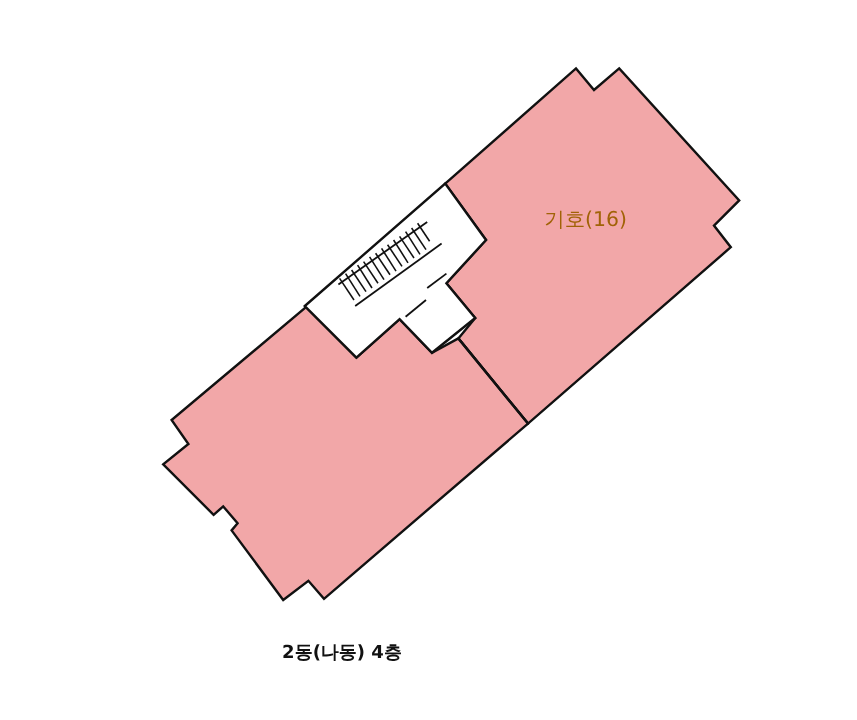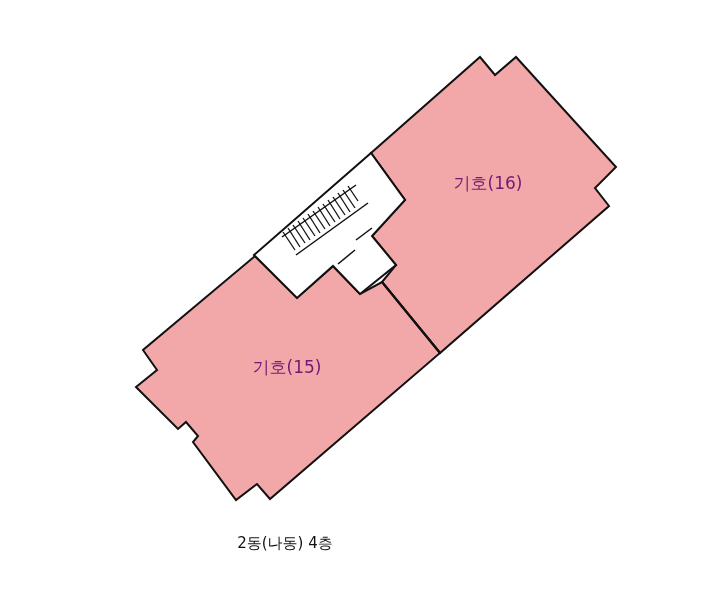--- a/index.html
+++ b/index.html
@@ -1,22 +1,22 @@
 <!DOCTYPE html>
 <html><head>
 <meta charset="utf-8">
 <style>
   html,body{margin:0;padding:0;background:#ffffff;}
   body{width:714px;height:600px;position:relative;overflow:hidden;font-family:"DejaVu Sans","Liberation Sans",sans-serif;}
   svg{position:absolute;left:0;top:0;}
   .unit{fill:#f2a7a8;stroke:#111;stroke-width:2;stroke-linejoin:miter;}
   .core{fill:#ffffff;stroke:#111;stroke-width:2;}
   .line{stroke:#111;stroke-width:2;fill:none;}
-  .label{position:absolute;color:#701a75;font-size:17px;line-height:21px;text-align:center;width:120px;}
-  .caption{position:absolute;left:200px;top:534px;width:170px;text-align:center;font-size:15px;font-weight:normal;color:#111;}
+  .label{position:absolute;color:#a16207;font-size:17px;line-height:21px;text-align:center;width:120px;}
+  .caption{position:absolute;left:200px;top:534px;width:170px;text-align:center;font-size:15px;font-weight:bold;color:#111;}
 </style>
 </head>
 <body>
 
 <svg width="714" height="600" viewBox="0 0 714 600">
 
   <polygon class="unit" points="371,153 480,57 495,75 516,57 616,167 595,188 609,206 440,353 382,282 396,265 372,236 405,200"></polygon>
 
   <polygon class="unit" points="255,256 297,298 333,266 360,294 382,282 440,353 270,499 257,484 236,500 193,442 198,436 186,422 178,429 136,387 157,370 143,350"></polygon>
 
@@ -46,16 +46,15 @@
   </g>
 
   <line class="line" x1="382" y1="282" x2="440" y2="353"></line>
 </svg>
 
 <div class="label" style="left:428px;top:173px;">
   <div>기호(16)</div>
 </div>
 
 <div class="label" style="left:227px;top:357px;">
-  <div>기호(15)</div>
 </div>
 
 <div class="caption">2동(나동) 4층</div>
 
 </body></html>

